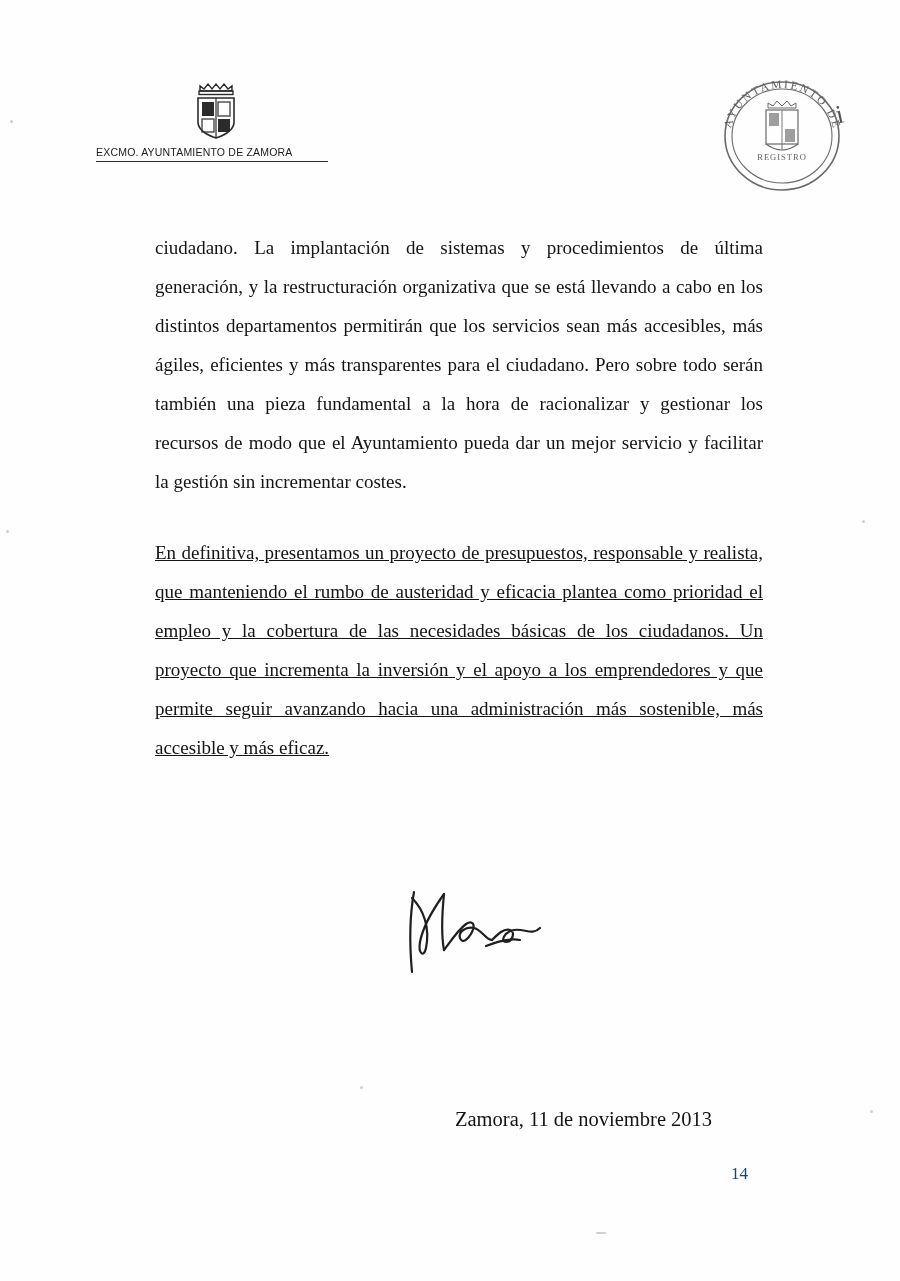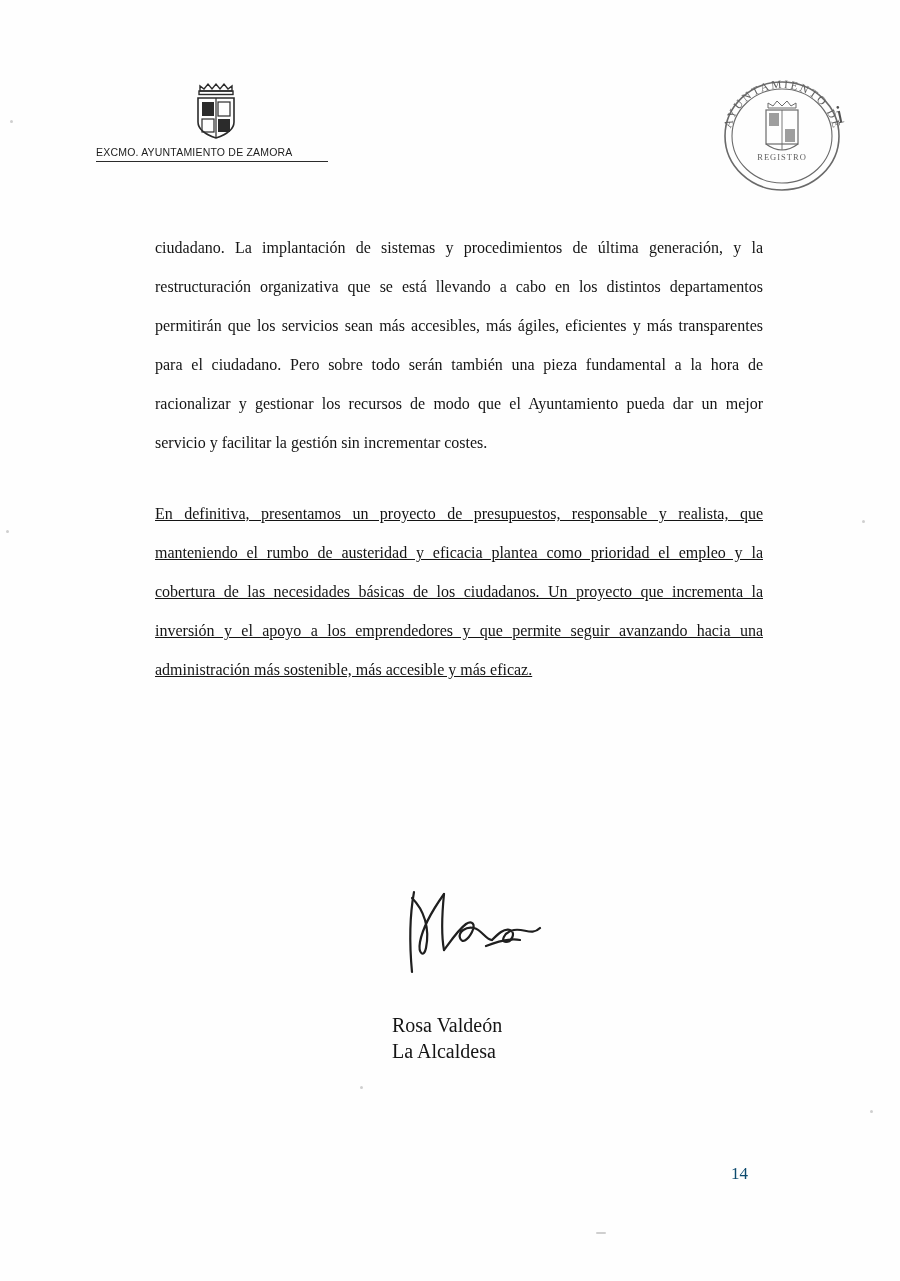--- a/index.html
+++ b/index.html
@@ -69,21 +69,21 @@
   }
 
   
   .body-text {
     position: absolute;
     left: 155px;
     top: 228px;
     width: 608px;
   }
   .para {
-    font-size: 16px;
+    font-size: 19px;
     line-height: 39px;
     text-align: justify;
     text-justify: inter-word;
     margin: 0 0 10px 0;
     color: #141414;
   }
   .para + .para {
     margin-top: 32px;
     text-decoration: underline;
   }
@@ -190,25 +190,22 @@
         <path d="M14 8 C10 30, 9 56, 12 88"></path>
         <path d="M12 14 C24 26, 30 44, 26 64 C24 74, 18 70, 20 58 C23 42, 34 24, 44 10"></path>
         <path d="M44 10 C42 30, 41 50, 44 66"></path>
         <path d="M44 66 C50 58, 58 46, 66 40 C72 36, 76 40, 72 48 C68 56, 62 60, 60 54 C58 48, 66 42, 74 44 C82 46, 86 56, 92 56"></path>
         <path d="M92 56 C98 50, 104 44, 110 46 C116 48, 112 58, 106 58 C100 58, 104 48, 114 46 C124 44, 132 52, 140 44"></path>
         <path d="M86 62 C96 58, 110 54, 120 56"></path>
       </g>
     </svg>
   </div>
 
-  <div class="signer">
-    <div>Rosa Valdeón</div>
-    <div>La Alcaldesa</div>
-  </div>
-
+
+  <div class="place-date">Zamora, 11 de noviembre 2013</div>
 
   <div class="page-number">14</div>
 
   <div class="speck" style="left:10px;top:120px;width:3px;height:3px;"></div>
   <div class="speck" style="left:6px;top:530px;width:3px;height:3px;"></div>
   <div class="speck" style="left:862px;top:520px;width:3px;height:3px;"></div>
   <div class="speck" style="left:870px;top:1110px;width:3px;height:3px;"></div>
   <div class="speck" style="left:596px;top:1232px;width:10px;height:2px;border-radius:1px;"></div>
   <div class="speck" style="left:360px;top:1086px;width:3px;height:3px;"></div>
 

